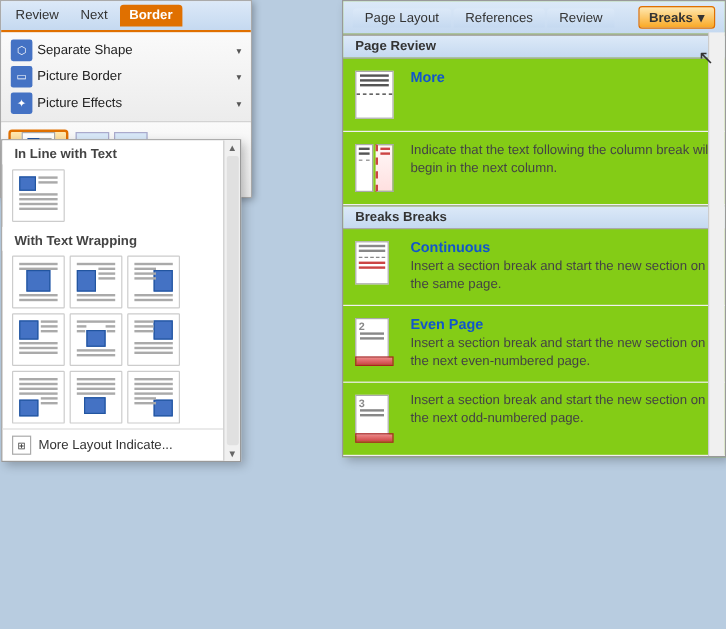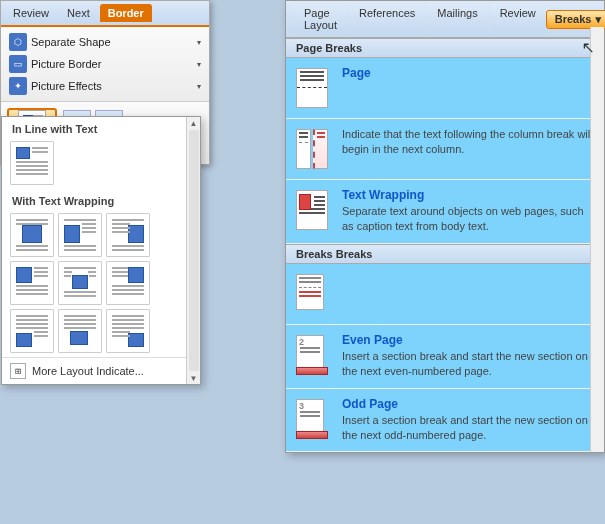--- a/index.html
+++ b/index.html
@@ -208,21 +208,21 @@
       justify-content: center;
       font-size: 8px;
     }
 
     
     .breaks-panel {
       position: absolute;
       right: 0;
       top: 0;
       width: 320px;
-      background: #7dd3fc;
+      background: #84cc16;
       border: 1px solid #999;
       box-shadow: 3px 3px 8px rgba(0,0,0,0.25);
     }
 
     .breaks-panel-header {
       background: linear-gradient(to bottom, #dce9f8, #c5d9f0);
       padding: 4px 8px;
       display: flex;
       align-items: center;
       justify-content: space-between;
@@ -628,49 +628,46 @@
 
   <div class="breaks-panel-header">
     <div class="breaks-tabs">
       <div class="breaks-tab">
         <span>Page Layout</span>
       </div>
       <div class="breaks-tab">
         <span>References</span>
       </div>
       <div class="breaks-tab">
-        <span>Mailings</span>
-      </div>
-      <div class="breaks-tab">
         <span>Review</span>
       </div>
     </div>
     <div class="breaks-btn">
       <span>Breaks</span>
       <span>▾</span>
     </div>
   </div>
 
   <div class="breaks-content">
 
-    <div class="breaks-section-header">Page Breaks</div>
+    <div class="breaks-section-header">Page Review</div>
 
     <div class="break-item">
       <div class="break-icon">
         <div class="page-break-icon">
           <div class="top-lines">
             <div class="line"></div>
             <div class="line"></div>
             <div class="line"></div>
           </div>
           <div class="break-line"></div>
         </div>
       </div>
       <div class="break-text">
-        <div class="break-title">Page</div>
+        <div class="break-title">More</div>
       </div>
     </div>
 
     <div class="break-item">
       <div class="break-icon">
         <div class="col-break-icon">
           <div class="col-break-side">
             <div class="col-line"></div>
             <div class="col-line"></div>
             <div style="border-top:1px dashed #888;margin:2px 0;"></div>
@@ -679,52 +676,40 @@
             <div class="col-line" style="background:#c44;"></div>
             <div class="col-line" style="background:#c44;"></div>
           </div>
         </div>
       </div>
       <div class="break-text">
         <div class="break-desc">Indicate that the text following the column break will begin in the next column.</div>
       </div>
     </div>
 
-    <div class="break-item">
-      <div class="break-icon">
-        <div class="text-wrap-icon">
-          <div class="img-box"></div>
-          <div class="wrap-line" style="margin-top:3px;"></div>
-          <div class="wrap-line"></div>
-          <div class="wrap-line"></div>
-          <div class="full-line"></div>
-          <div class="full-line"></div>
-        </div>
-      </div>
-      <div class="break-text">
-        <div class="break-title">Text Wrapping</div>
-        <div class="break-desc">Separate text around objects on web pages, such as caption text from body text.</div>
-      </div>
-    </div>
 
     <div class="breaks-section-header">Breaks Breaks</div>
 
 
     <div class="break-item">
       <div class="break-icon">
         <div style="position:relative;width:32px;height:40px;">
           <div style="border:1px solid #aaa;background:white;width:28px;height:36px;padding:2px;">
             <div style="height:2px;background:#888;margin-bottom:2px;"></div>
             <div style="height:2px;background:#888;margin-bottom:4px;"></div>
             <div style="border-top:1px dashed #888;margin-bottom:3px;"></div>
             <div style="height:2px;background:#c44;margin-bottom:2px;"></div>
             <div style="height:2px;background:#c44;margin-bottom:2px;"></div>
           </div>
         </div>
       </div>
+      <div class="break-text">
+        <div class="break-title">Continuous</div>
+        <div class="break-desc">Insert a section break and start the new section on the same page.</div>
+      </div>
     </div>
 
     <div class="break-item">
       <div class="break-icon">
         <div style="position:relative;width:36px;height:40px;">
           <div style="border:1px solid #aaa;background:white;width:28px;height:34px;padding:3px;position:relative;">
             <div style="font-size:9px;font-weight:bold;color:#888;position:absolute;top:1px;left:2px;">2</div>
             <div style="height:2px;background:#888;margin-bottom:2px;margin-top:8px;"></div>
             <div style="height:2px;background:#888;margin-bottom:2px;"></div>
           </div>
@@ -742,21 +727,20 @@
         <div style="position:relative;width:36px;height:40px;">
           <div style="border:1px solid #aaa;background:white;width:28px;height:34px;padding:3px;position:relative;">
             <div style="font-size:9px;font-weight:bold;color:#888;position:absolute;top:1px;left:2px;">3</div>
             <div style="height:2px;background:#888;margin-bottom:2px;margin-top:8px;"></div>
             <div style="height:2px;background:#888;margin-bottom:2px;"></div>
           </div>
           <div style="position:absolute;bottom:0;left:0;right:4px;height:8px;background:linear-gradient(to bottom,#e88,#c44);border:1px solid #a22;"></div>
         </div>
       </div>
       <div class="break-text">
-        <div class="break-title">Odd Page</div>
         <div class="break-desc">Insert a section break and start the new section on the next odd-numbered page.</div>
       </div>
     </div>
   </div>
 
   <div class="scrollbar"></div>
 </div>
 
 <div class="cursor-indicator">↖</div>
 

